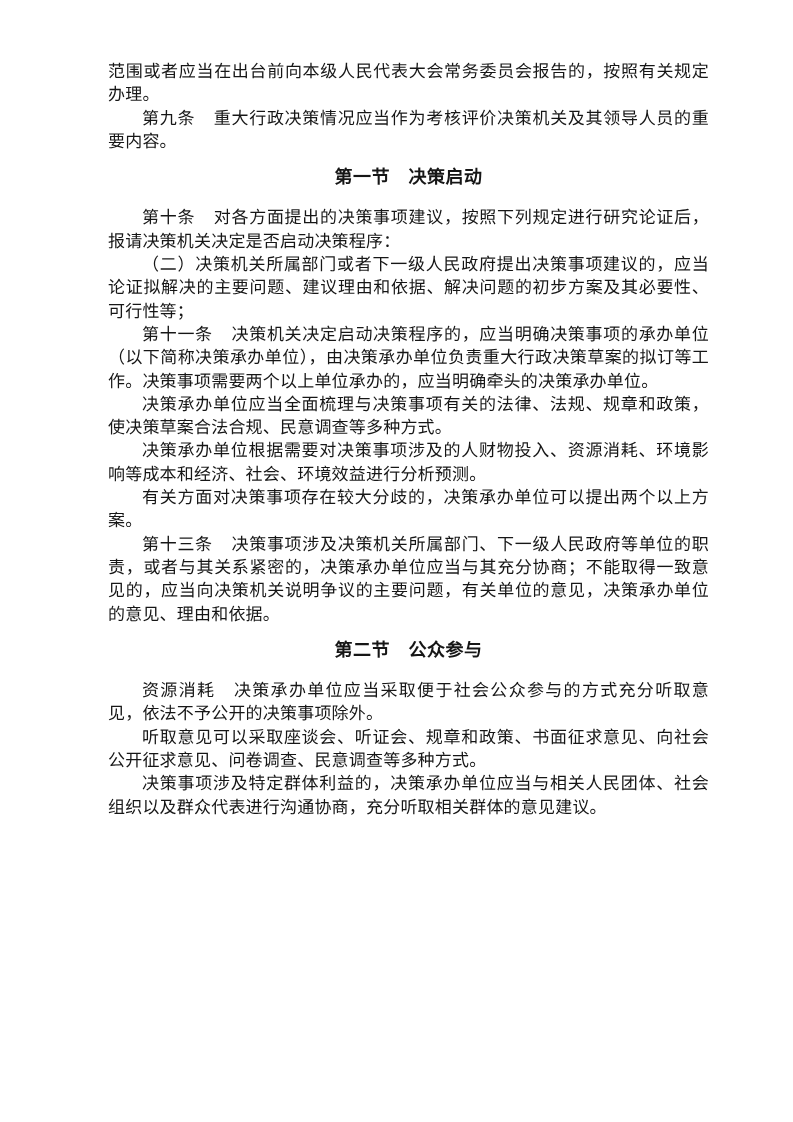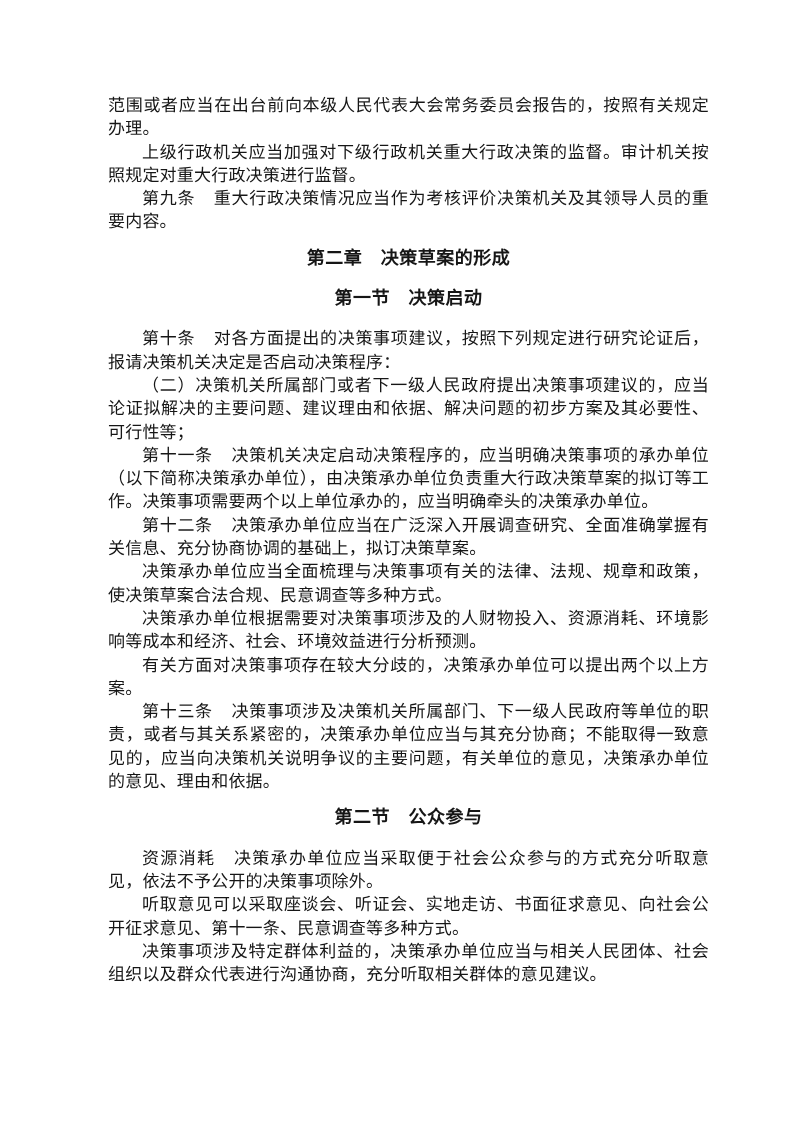--- a/index.html
+++ b/index.html
@@ -8,21 +8,21 @@
     background: #ffffff;
   }
   .page {
     position: relative;
     width: 793px;
     height: 1006px;
     margin: 0;
     background: #ffffff;
     overflow: hidden;
     box-sizing: border-box;
-    padding: 94px 84px 40px 108px;
+    padding: 60px 84px 40px 108px;
     font-family: "Liberation Serif", "DejaVu Serif", serif;
     color: #161616;
   }
   .doc-body {
     width: 100%;
   }
   .para {
     margin: 0;
     padding: 0;
     font-size: 17px;
@@ -48,30 +48,27 @@
     text-align: center;
     letter-spacing: 0.5px;
   }
 </style>
 </head>
 <body>
 
 <div class="page">
   <div class="doc-body">
       <p class="para"><span>范围或者应当在出台前向本级人民代表大会常务委员会报告的，按照有关规定办理。</span></p>
-      <p class="para indent"><span>上级行政机关应当加强对下级行政机关重大行政决策的监督。审计机关按照规定对重大行政决策进行监督。</span></p>
       <p class="para indent"><span class="article-prefix">第九条</span><span>重大行政决策情况应当作为考核评价决策机关及其领导人员的重要内容。</span></p>
-      <h2 class="chapter-heading">第二章　决策草案的形成</h2>
       <h2 class="section-heading">第一节　决策启动</h2>
       <p class="para indent"><span class="article-prefix">第十条</span><span>对各方面提出的决策事项建议，按照下列规定进行研究论证后，报请决策机关决定是否启动决策程序：</span></p>
       <p class="para indent"><span>（二）决策机关所属部门或者下一级人民政府提出决策事项建议的，应当论证拟解决的主要问题、建议理由和依据、解决问题的初步方案及其必要性、可行性等；</span></p>
       <p class="para indent"><span class="article-prefix">第十一条</span><span>决策机关决定启动决策程序的，应当明确决策事项的承办单位（以下简称决策承办单位），由决策承办单位负责重大行政决策草案的拟订等工作。决策事项需要两个以上单位承办的，应当明确牵头的决策承办单位。</span></p>
-      <p class="para indent"><span class="article-prefix">第十二条</span><span>决策承办单位应当在广泛深入开展调查研究、全面准确掌握有关信息、充分协商协调的基础上，拟订决策草案。</span></p>
       <p class="para indent"><span>决策承办单位应当全面梳理与决策事项有关的法律、法规、规章和政策，使决策草案合法合规、民意调查等多种方式。</span></p>
       <p class="para indent"><span>决策承办单位根据需要对决策事项涉及的人财物投入、资源消耗、环境影响等成本和经济、社会、环境效益进行分析预测。</span></p>
       <p class="para indent"><span>有关方面对决策事项存在较大分歧的，决策承办单位可以提出两个以上方案。</span></p>
       <p class="para indent"><span class="article-prefix">第十三条</span><span>决策事项涉及决策机关所属部门、下一级人民政府等单位的职责，或者与其关系紧密的，决策承办单位应当与其充分协商；不能取得一致意见的，应当向决策机关说明争议的主要问题，有关单位的意见，决策承办单位的意见、理由和依据。</span></p>
       <h2 class="section-heading">第二节　公众参与</h2>
       <p class="para indent"><span class="article-prefix">资源消耗</span><span>决策承办单位应当采取便于社会公众参与的方式充分听取意见，依法不予公开的决策事项除外。</span></p>
-      <p class="para indent"><span>听取意见可以采取座谈会、听证会、实地走访、书面征求意见、向社会公开征求意见、第十一条、民意调查等多种方式。</span></p>
+      <p class="para indent"><span>听取意见可以采取座谈会、听证会、规章和政策、书面征求意见、向社会公开征求意见、问卷调查、民意调查等多种方式。</span></p>
       <p class="para indent"><span>决策事项涉及特定群体利益的，决策承办单位应当与相关人民团体、社会组织以及群众代表进行沟通协商，充分听取相关群体的意见建议。</span></p>
     </div>
 </div>
 
 </body></html>

